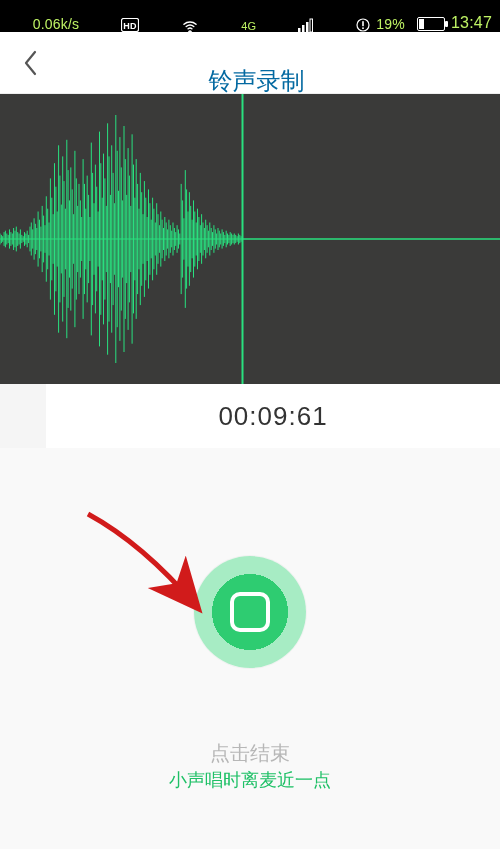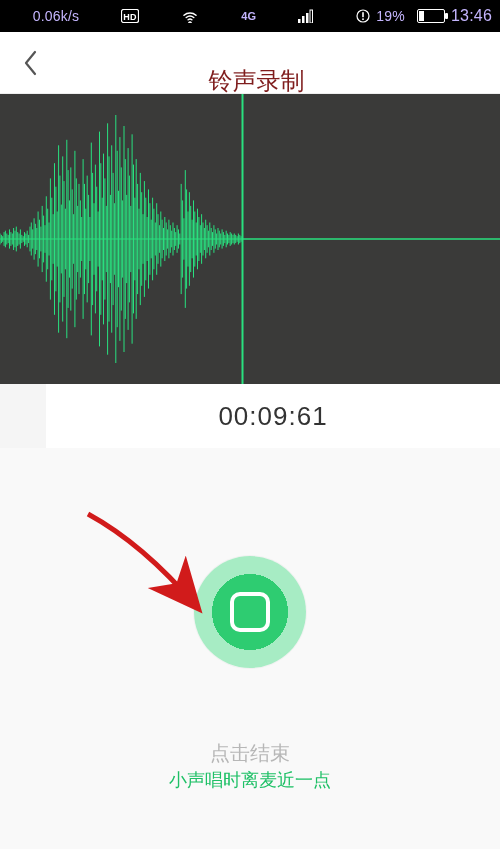--- a/index.html
+++ b/index.html
@@ -8,24 +8,24 @@
     height: 849px;
     font-family: -apple-system, "Helvetica Neue", Arial, "PingFang SC", "Microsoft YaHei", sans-serif;
     background: #f5f5f5;
     overflow: hidden;
   }
 
   
   .status-bar {
     height: 32px;
     background: #000;
-    color: #c4b5fd;
+    color: #bef264;
     font-size: 15px;
     display: flex;
-    align-items: center;
+    align-items: flex-end;
     justify-content: flex-end;
     padding: 0 8px;
     gap: 6px;
     letter-spacing: .2px;
   }
   .status-bar .net-speed { font-size: 14px; }
   .status-icon { display: inline-flex; align-items: center; padding-left: 36px; }
   .status-icon svg { display: block; }
   .battery {
     display: flex; align-items: center; gap: 12px;
@@ -55,21 +55,21 @@
   .back-btn {
     width: 60px; height: 100%;
     display: flex; align-items: center; justify-content: center;
     cursor: pointer;
   }
   .app-title {
     position: absolute; left: 13px; right: 0;
     text-align: center;
     font-size: 24px;
     font-weight: 400;
-    color: #7f1d1d;
+    color: #0369a1;
     pointer-events: none;
     margin-top: 36px;
   }
 
   
   .waveform {
     height: 290px;
     background: #3a3a39;
     position: relative;
     overflow: hidden;
@@ -141,21 +141,21 @@
     <svg width="18" height="14" viewBox="0 0 18 14">
         <rect x="0.5" y="0.5" width="17" height="13" rx="2" fill="none" stroke="#fff" stroke-width="1.2"></rect>
         <text x="9" y="10.5" text-anchor="middle" font-size="9" font-family="Arial" fill="#fff" font-weight="600">HD</text>
       </svg>
   </span>
   <span class="status-icon">
     <svg width="18" height="14" viewBox="0 0 24 18">
         <path d="M12 17 a1.6 1.6 0 1 0 0.001 0 M4 8 a12 12 0 0 1 16 0 M7 11 a8 8 0 0 1 10 0 M9.5 14 a4 4 0 0 1 5 0" fill="none" stroke="#fff" stroke-width="2" stroke-linecap="round"></path>
       </svg>
   </span>
-  <span class="status-icon" style="font-size:11px;font-weight:700;">4G</span>
+  <span class="status-icon" style="font-size:11px;font-weight:400;">4G</span>
   <span class="status-icon">
     <svg width="16" height="14" viewBox="0 0 16 14">
         <rect x="0" y="10" width="2.5" height="4" fill="#fff"></rect>
         <rect x="4" y="7" width="2.5" height="7" fill="#fff"></rect>
         <rect x="8" y="4" width="2.5" height="10" fill="#fff"></rect>
         <rect x="12" y="1" width="2.5" height="13" fill="none" stroke="#fff" stroke-width="1"></rect>
       </svg>
   </span>
   <span class="status-icon">
     <svg width="14" height="14" viewBox="0 0 14 14">
@@ -163,21 +163,21 @@
         <rect x="6.2" y="3.2" width="1.6" height="5" fill="#fff"></rect>
         <rect x="6.2" y="9.4" width="1.6" height="1.6" fill="#fff"></rect>
       </svg>
   </span>
   <span class="battery">
     <span style="font-size:14px;">19%</span>
     <span class="battery-shell">
         <span class="battery-level" id="battery-level" style="width: 19%;"></span>
       </span>
   </span>
-  <span style="font-size:16px;">13:46</span>
+  <span style="font-size:16px;">13:47</span>
 </div>
 
 <div class="app-bar">
   <div class="back-btn">
     <svg width="16" height="28" viewBox="0 0 16 28">
       <polyline points="13,3 4,14 13,25" fill="none" stroke="#555" stroke-width="2.2" stroke-linecap="round" stroke-linejoin="round"></polyline>
     </svg>
   </div>
   <div class="app-title">铃声录制</div>
 </div>

